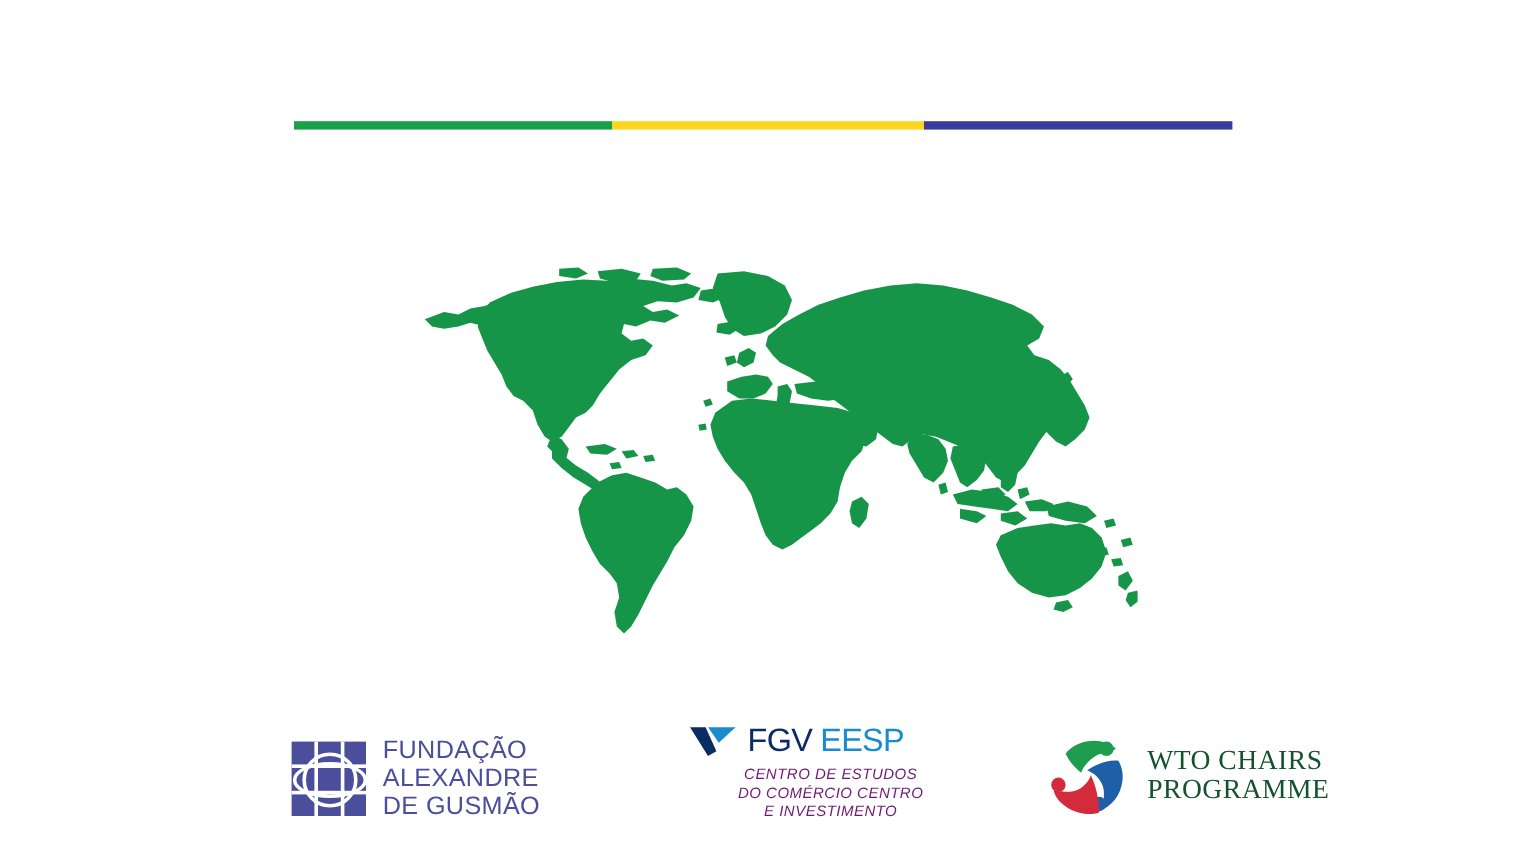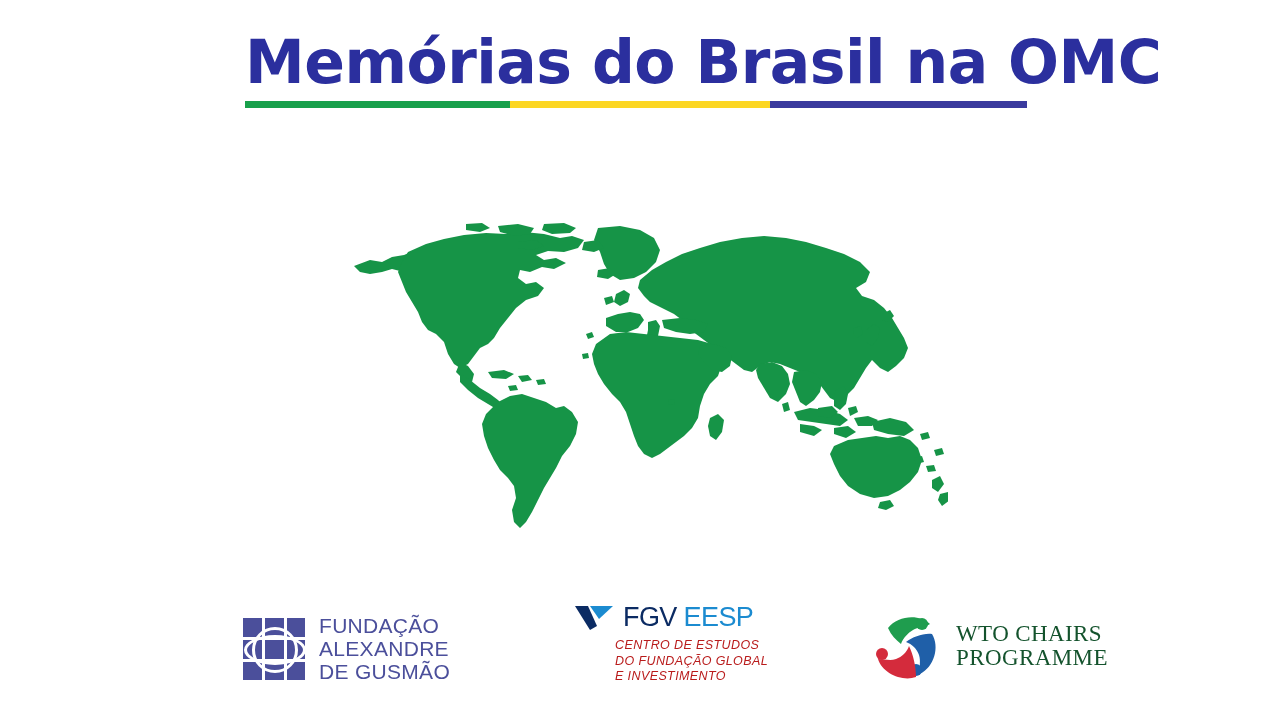--- a/index.html
+++ b/index.html
@@ -120,27 +120,28 @@
     font-size: 27px;
     line-height: 27px;
     letter-spacing: -0.6px;
     white-space: nowrap;
   }
   #fgv-word .fgv { color: #0b2b63; }
   #fgv-word .eesp { color: #1b8bd0; }
   #fgv-sub {
     margin-top: 7px;
     margin-left: 40px;
-    color: #b91c1c;
+    color: #701a75;
     font-family: "Liberation Sans", sans-serif;
     font-style: italic;
     font-size: 12.5px;
     line-height: 15.5px;
     letter-spacing: 0.4px;
     white-space: nowrap;
+    text-align: center;
   }
 
   
   #logo-wto { left: 868px; top: 14px; }
   #wto-mark { width: 78px; height: 72px; flex: 0 0 auto; }
   #wto-text {
     margin-left: 10px;
     color: #14532d;
     font-family: "Liberation Serif", serif;
     font-size: 23px;
@@ -148,21 +149,20 @@
     letter-spacing: 0.4px;
     white-space: nowrap;
   }
 </style>
 </head>
 <body>
 
 <div id="slide">
 
   <div id="title-block">
-    <div id="page-title">Memórias do Brasil na OMC</div>
     <div id="title-rule">
       <div class="rule-seg rule-green"></div>
       <div class="rule-seg rule-yellow"></div>
       <div class="rule-seg rule-blue"></div>
     </div>
   </div>
 
   <div id="world-map-wrap">
     <svg viewBox="0 0 600 316" xmlns="http://www.w3.org/2000/svg" aria-hidden="true">
       <g fill="#169447" fill-rule="evenodd">
@@ -274,21 +274,21 @@
         <svg id="fgv-mark" viewBox="0 0 40 26" xmlns="http://www.w3.org/2000/svg" aria-hidden="true">
           <polygon points="0,1 13,1 22,21 15,25" fill="#0b2b63"></polygon>
           <polygon points="15,1 38,1 24,14" fill="#1b8bd0"></polygon>
         </svg>
         <div id="fgv-word">
           <span class="fgv">FGV</span><span>&nbsp;</span><span class="eesp">EESP</span>
         </div>
       </div>
       <div id="fgv-sub">
         <div>CENTRO DE ESTUDOS</div>
-        <div>DO FUNDAÇÃO GLOBAL</div>
+        <div>DO COMÉRCIO CENTRO</div>
         <div>E INVESTIMENTO</div>
       </div>
     </div>
 
     <div class="logo" id="logo-wto">
       <svg id="wto-mark" viewBox="0 0 78 72" xmlns="http://www.w3.org/2000/svg" aria-hidden="true">
 
         <path d="M20 18 C30 5, 52 4, 62 14 C56 18, 50 17, 45 20 C40 23, 35 28, 33 34 C28 30, 23 25, 20 18 Z" fill="#1f9d4e"></path>
         <circle cx="54" cy="14" r="6" fill="#1f9d4e"></circle>
 

